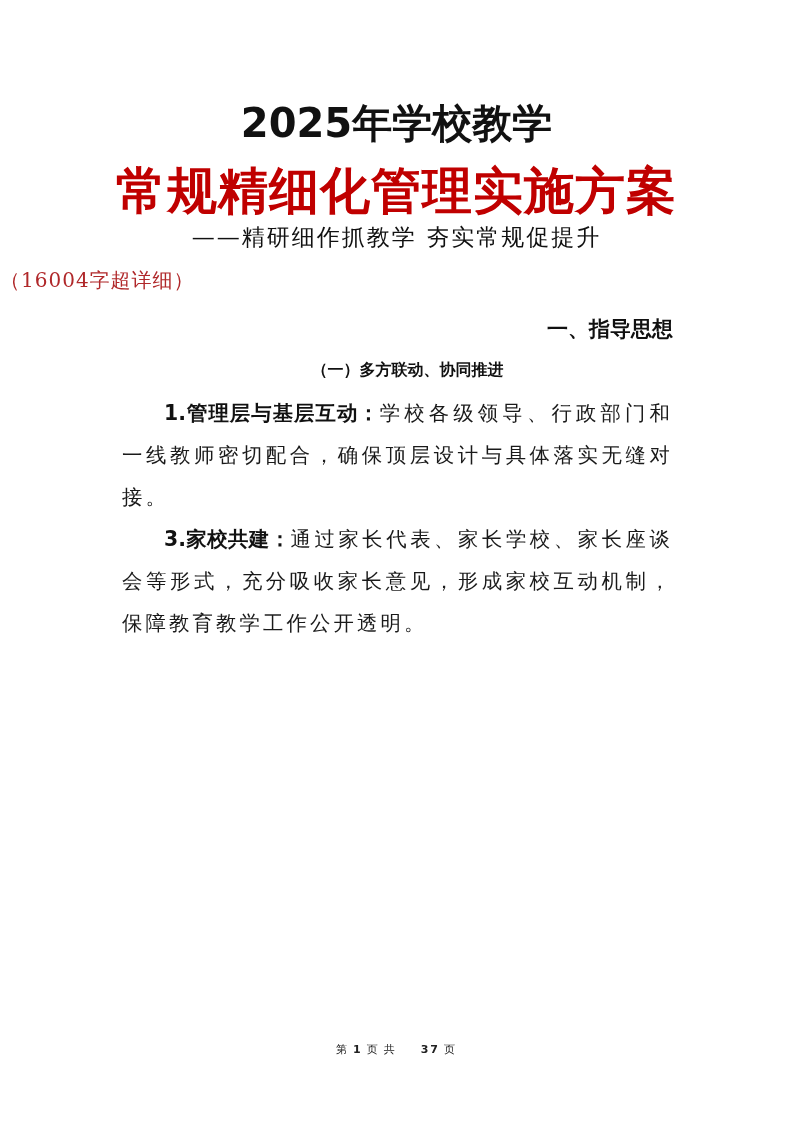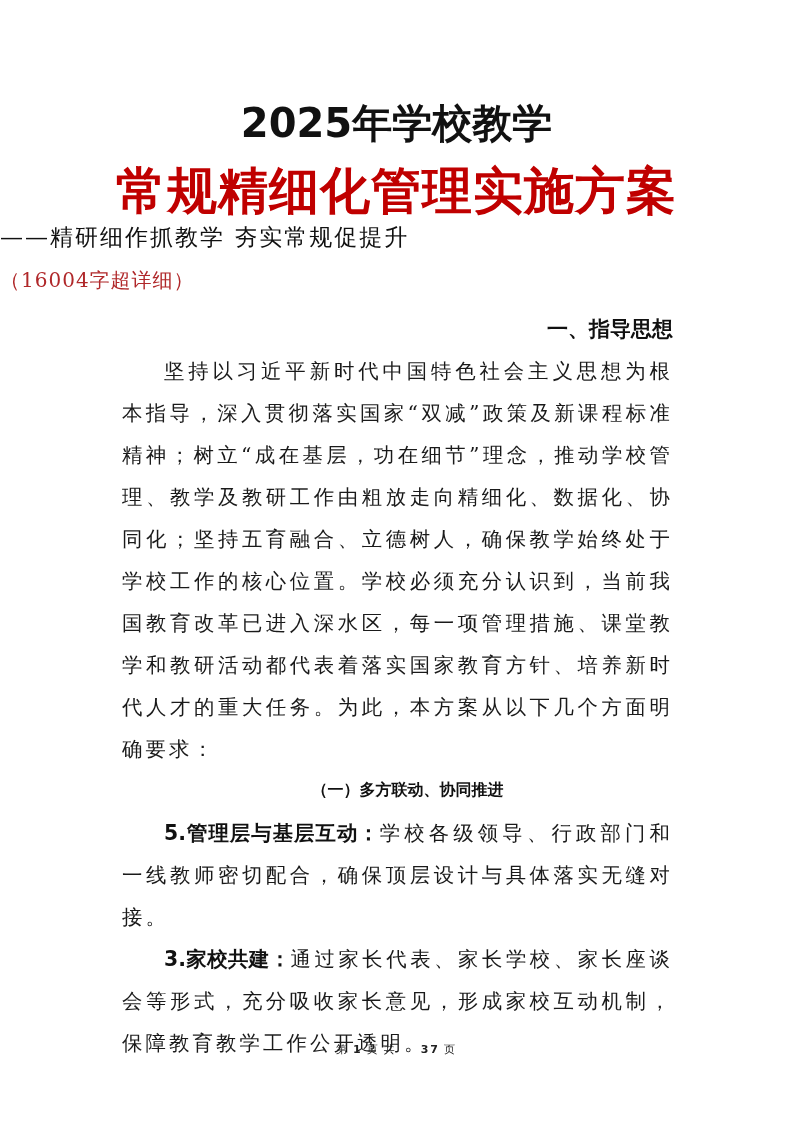--- a/index.html
+++ b/index.html
@@ -5,21 +5,21 @@
     html, body { margin: 0; padding: 0; background: #ffffff; }
     body { width: 793px; height: 1122px; position: relative; overflow: hidden;
            font-family: "DejaVu Serif", "Liberation Serif", serif; color: #111; }
     .page { position: absolute; left: 0; top: 0; width: 793px; height: 900px; }
     .title1 { position: absolute; left: 0; width: 793px; top: 98px; text-align: center;
               font-family: "DejaVu Sans", "Liberation Sans", sans-serif; font-weight: bold;
               font-size: 40px; line-height: 50px; color: #111; letter-spacing: 0px; }
     .title2 { position: absolute; left: 0; width: 793px; top: 160px; text-align: center;
               font-family: "DejaVu Sans", "Liberation Sans", sans-serif; font-weight: bold;
               font-size: 50px; line-height: 62px; letter-spacing: 1px; }
-    .subtitle { position: absolute; left: 0; width: 793px; top: 220px; text-align: left;
+    .subtitle { position: absolute; left: 0; width: 793px; top: 220px; text-align: center;
                 font-size: 23px; line-height: 34px; color: #111; letter-spacing: 2px; }
     .count { position: absolute; left: 0; width: 793px; top: 264px; text-align: left;
              font-size: 20px; line-height: 32px; letter-spacing: 1px; }
     .body { position: absolute; left: 122px; width: 551px; top: 308px; }
     .h1 { font-family: "DejaVu Sans", "Liberation Sans", sans-serif; font-weight: bold;
           font-size: 21px; line-height: 42px; margin: 0; padding-left: 42px; text-align: right; }
     .para { font-size: 20.4px; line-height: 42px; margin: 0; text-indent: 42px;
             text-align: justify; text-align-last: left; letter-spacing: 3.1px; color: #1a1a1a; }
     .h2 { font-family: Liberation Mono, monospace; font-weight: bold;
           font-size: 16px; line-height: 42px; margin: 0; padding-left: 20px; text-align: center; }
@@ -37,25 +37,24 @@
   <div class="title1">2025年学校教学</div>
 
   <div class="title2" style="color:#c00000;text-align:center;">常规精细化管理实施方案</div>
 
   <div class="subtitle">——精研细作抓教学 夯实常规促提升</div>
 
   <div class="count" style="color:#b0282a;">（16004字超详细）</div>
 
   <div class="body">
     <p class="h1">一、指导思想</p>
-    <p class="para">坚持以习近平新时代中国特色社会主义思想为根本指导，深入贯彻落实国家“双减”政策及新课程标准精神；树立“成在基层，功在细节”理念，推动学校管理、教学及教研工作由粗放走向精细化、数据化、协同化；坚持五育融合、立德树人，确保教学始终处于学校工作的核心位置。学校必须充分认识到，当前我国教育改革已进入深水区，每一项管理措施、课堂教学和教研活动都代表着落实国家教育方针、培养新时代人才的重大任务。为此，本方案从以下几个方面明确要求：</p>
 
     <p class="h2">（一）多方联动、协同推进</p>
 
-    <p class="para"><span class="lead">5.管理层与基层互动：</span><span>学校各级领导、行政部门和一线教师密切配合，确保顶层设计与具体落实无缝对接。</span></p>
+    <p class="para"><span class="lead">1.管理层与基层互动：</span><span>学校各级领导、行政部门和一线教师密切配合，确保顶层设计与具体落实无缝对接。</span></p>
 
     <p class="para"><span class="lead">3.家校共建：</span><span>通过家长代表、家长学校、家长座谈会等形式，充分吸收家长意见，形成家校互动机制，保障教育教学工作公开透明。</span></p>
   </div>
 
   <div class="footer">
     <span>第</span><span style="font-family:'DejaVu Sans','Liberation Sans',sans-serif;font-weight:bold;">1</span><span>页</span><span>共</span><span style="font-family:'DejaVu Sans','Liberation Sans',sans-serif;font-weight:bold;margin-left:22px;">37</span><span>页</span>
   </div>
 
 </div>
 

